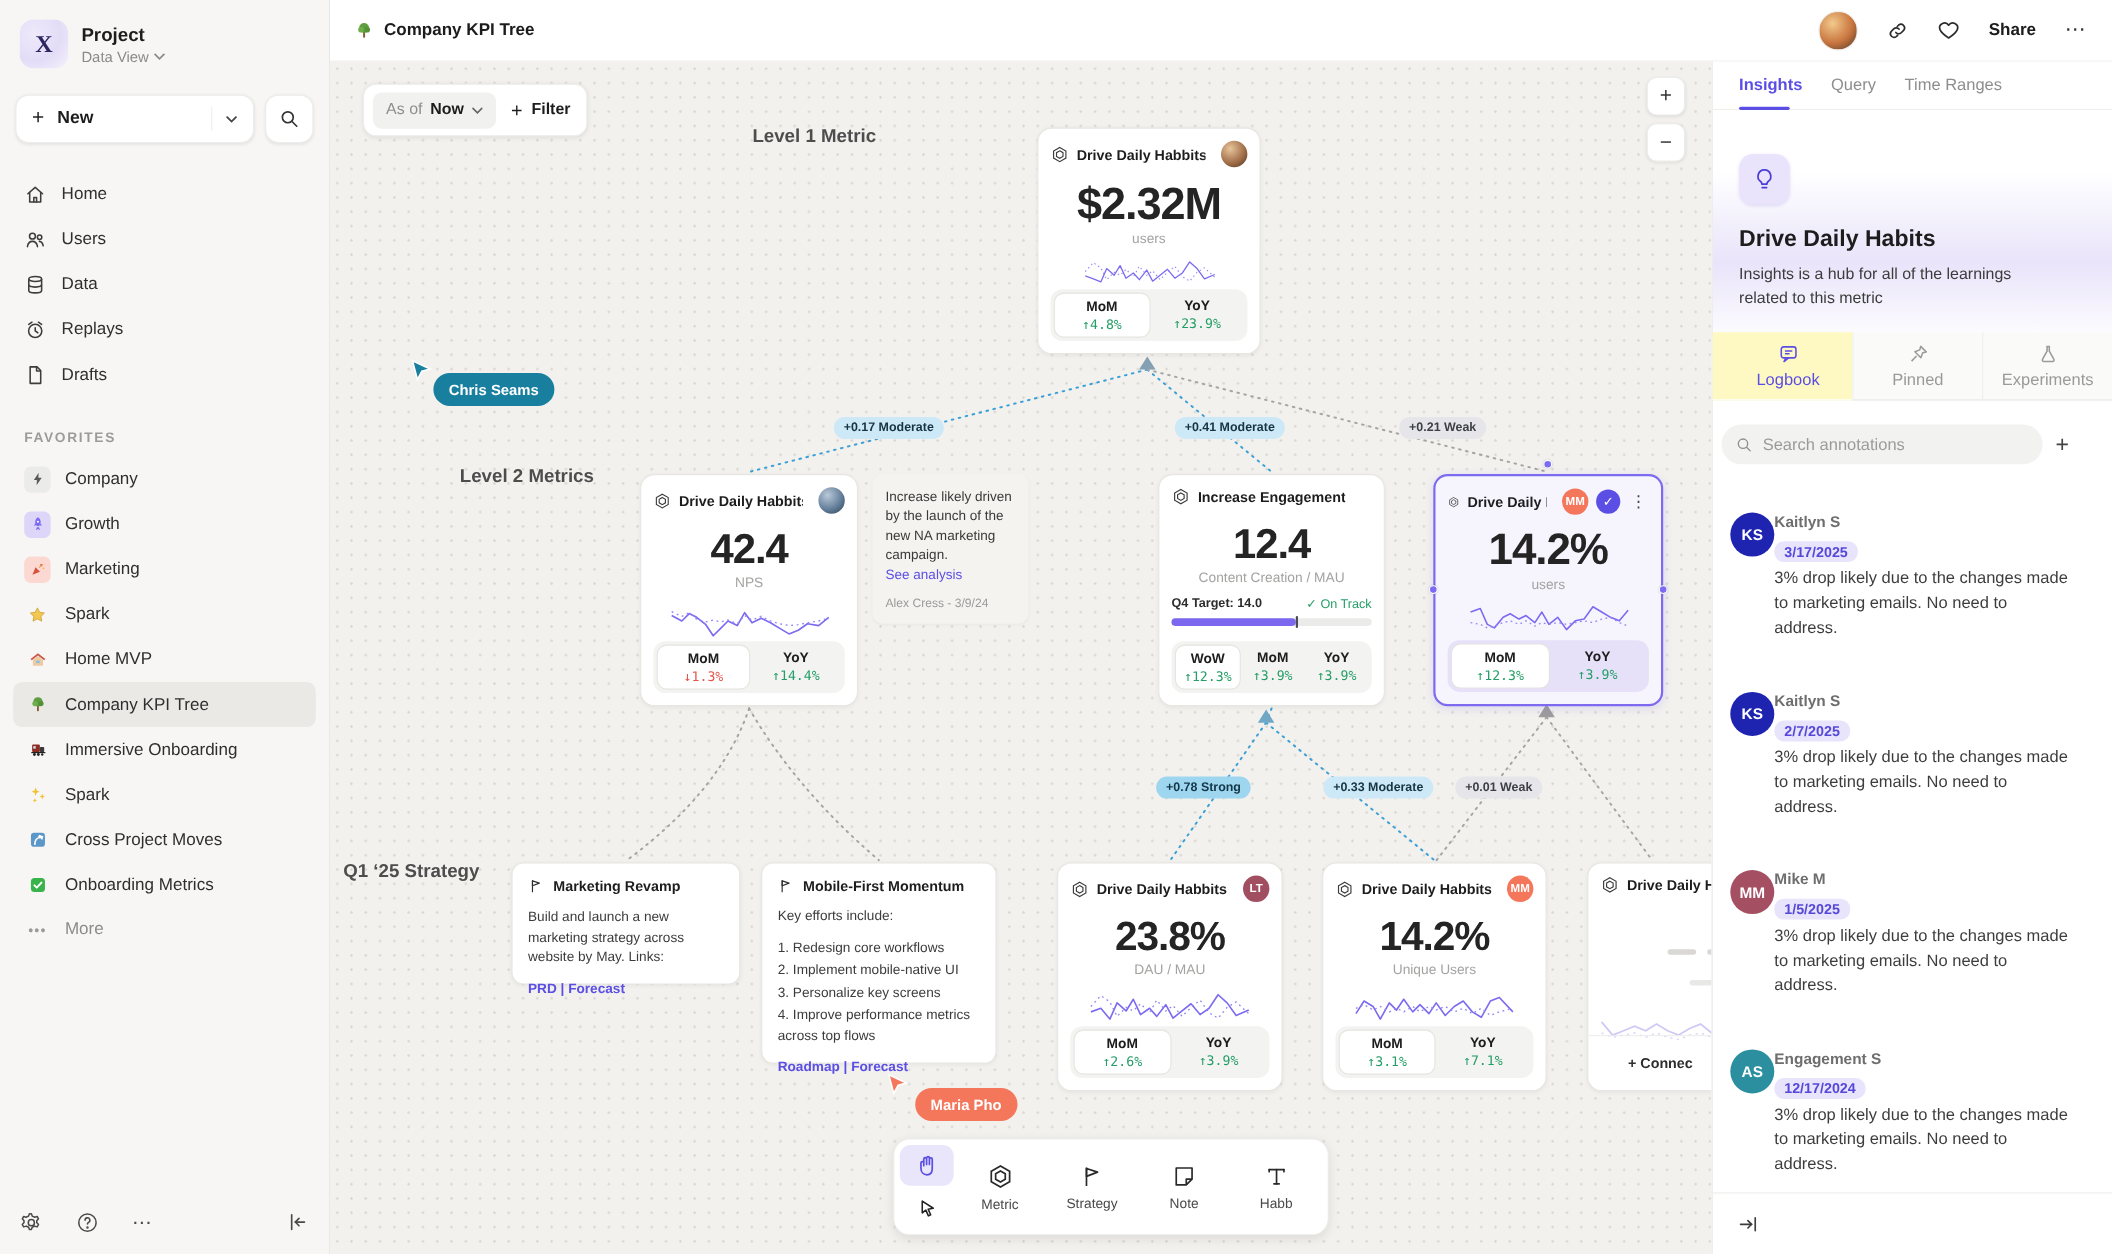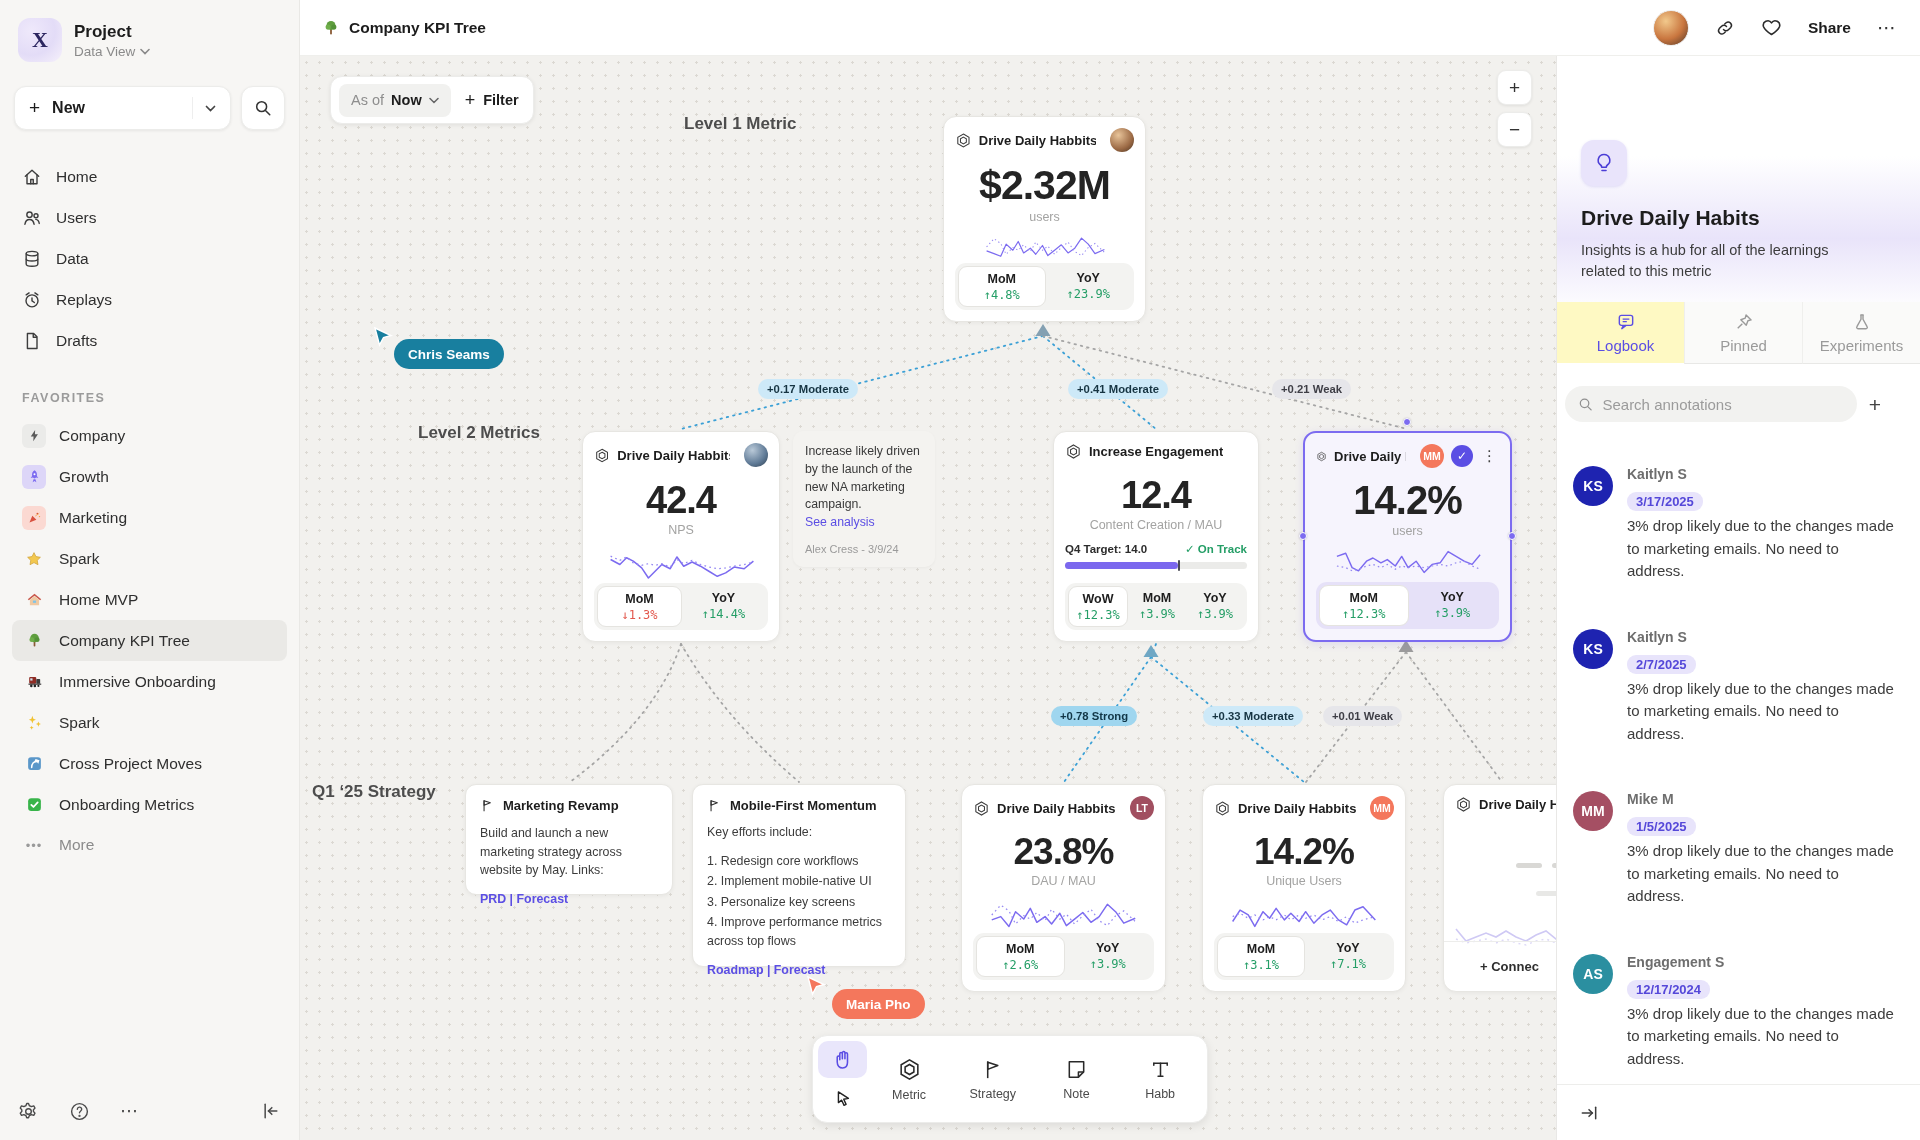--- a/index.html
+++ b/index.html
@@ -72,21 +72,21 @@
   .chips { margin-top:auto; background:#f3f3f1; border-radius:11px; padding:3px; display:flex; }
   .selected .chips { background:#e6e1f8; }
   .chip { flex:1; border-radius:9px; padding:5px 0 4px; text-align:center; cursor:pointer; }
   .chip.sel { background:#fff; border:1px solid #e5e4e0; }
   .chip-l { font-size:12.5px; font-weight:bold; color:#1d1d1d; }
   .chip-v { font-size:12px; font-family:"DejaVu Sans Mono",monospace; margin-top:2px; }
   .up { color:#249e66; } .down { color:#e2574c; }
 
   .target-row { display:flex; align-items:center; margin-top:10px; }
   .target-lbl { font-size:11.5px; font-weight:600; color:#2c2c2c; }
-  .ontrack { margin-left:auto; font-size:11.5px; font-weight:bold; color:#249e66; }
+  .ontrack { margin-left:auto; font-size:11.5px; font-weight:normal; color:#249e66; }
   .pbar { margin-top:6px; height:7px; border-radius:4px; background:#ebebe9; position:relative; }
   .pfill { position:absolute; left:0; top:0; height:7px; width:62%; border-radius:4px; background:#7b68ee; }
   .ptick { position:absolute; left:62%; top:-2px; width:2.5px; height:11px; background:#4b4b56; border-radius:1px; }
 
   
   .note-card { position:absolute; background:#f4f3f0; border-radius:10px; padding:12px 12px; width:142px; box-shadow:0 1px 3px rgba(0,0,0,.04); }
   .note-text { font-size:12.3px; color:#3a3a3a; line-height:1.45; }
   .note-link { font-size:12.3px; color:#5b4ee4; font-weight:500; margin-top:1px; cursor:pointer; }
   .note-author { font-size:11px; color:#9a9a9a; margin-top:14px; }
   .scard { position:absolute; background:#fff; border:1px solid #e7e6e2; border-radius:11px; box-shadow:0 1px 4px rgba(0,0,0,.05); padding:13px 14px; }
@@ -132,21 +132,21 @@
   .subtabs { position:absolute; left:0; top:246px; width:100%; height:62px; display:flex; border-bottom:1px solid #e8e8e6; }
   .subtab { flex:1; display:flex; flex-direction:column; align-items:center; justify-content:center; gap:5px; font-size:15px; color:#9a9a9a; background:#fafaf9; border-left:1px solid #efefed; border-bottom:1px solid #e8e8e6; margin-bottom:-1px; cursor:pointer; }
   .subtab:first-child { border-left:none; }
   .subtab.active { background:#fef9c3; color:#5b4ee4; font-weight:normal; border-bottom:1px solid #fff;padding-left:10px; }
   .searchrow { position:absolute; left:8px; top:330px; width:316px; display:flex; align-items:center; gap:12px; }
   .searchbox { flex:1; height:36px; background:#f2f2f0; border-radius:18px; display:flex; align-items:center; gap:9px; padding:0 13px; }
   .searchbox input { border:none; outline:none; background:transparent; font-size:15px; color:#333; width:100%; font-family:inherit; }
   .searchbox input::placeholder { color:#9b9b9b; }
   .addbtn { font-size:21px; color:#444; cursor:pointer; line-height:1; }
   .annos { position:absolute; left:0; top:398px; width:100%; }
-  .anno { display:flex; gap:14px; padding:12px 20px 12px 16px; margin-bottom:22px; }
+  .anno { display:flex; padding:12px 20px 12px 16px; margin-bottom:22px; }
   .anno-av { width:40px; height:40px; border-radius:50%; color:#fff; font-size:14px; font-weight:600; display:flex; align-items:center; justify-content:center; flex:0 0 auto; }
   .av-ks { background:#1e23b0; } .av-mm { background:#a54f63; } .av-as { background:#2b8fa0; }
   .anno-head { display:flex; align-items:flex-start; gap:10px;flex-direction:column; }
   .anno-name { font-size:14px; font-weight:600; color:#6e6e6e; }
   .anno-date { font-size:13px; font-weight:600; color:#5548d9; background:#e8e4fb; border-radius:9px; padding:2px 9px; cursor:pointer; }
   .anno-text { font-size:15px; color:#3d3d3d; line-height:1.5; margin-top:4px; width:272px; }
   .panel-foot { position:absolute; left:0; bottom:0; width:100%; height:56px; border-top:1px solid #ededeb; display:flex; align-items:center; padding:0 22px; }
 
   .handle { position:absolute; width:8px; height:8px; border-radius:50%; background:#7c6bf0; border:1.5px solid #fff; box-shadow:0 0 2px rgba(0,0,0,.2); }
 </style>
@@ -713,20 +713,26 @@
             <path d="M5 5.5v2M19 5.5v2"></path>
             <path d="M12 5.5V19"></path>
             <path d="M9.5 19h5"></path>
           </svg>
         <span class="tool-lbl">Habb</span>
       </div>
     </div>
   </div>
 
   <div class="panel">
+    <div class="ptabs">
+      <span class="ptab active">Insights</span>
+      <span class="ptab">Query</span>
+      <span class="ptab">Time Ranges</span>
+      <span class="ptab-underline"></span>
+    </div>
     <div class="pgrad"></div>
     <div class="bulb">
       <svg width="24" height="24" viewBox="0 0 24 24" fill="none" stroke="#4b3dd6" stroke-width="1.6" stroke-linecap="round" stroke-linejoin="round">
           <path d="M12 3.5a5.8 5.8 0 0 0-3.4 10.5c.8.6 1.1 1.4 1.1 2.3h4.6c0-.9.3-1.7 1.1-2.3A5.8 5.8 0 0 0 12 3.5z"></path>
           <path d="M10 19.5h4"></path>
         </svg>
     </div>
     <div class="ptitle">Drive Daily Habits</div>
     <div class="pdesc">Insights is a hub for all of the learnings related to this metric</div>
 

